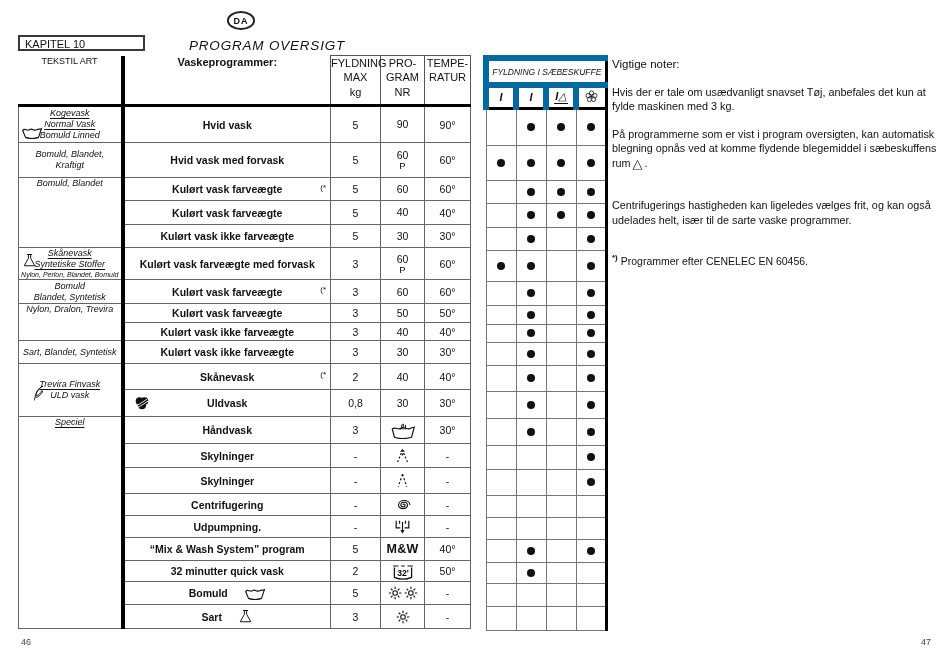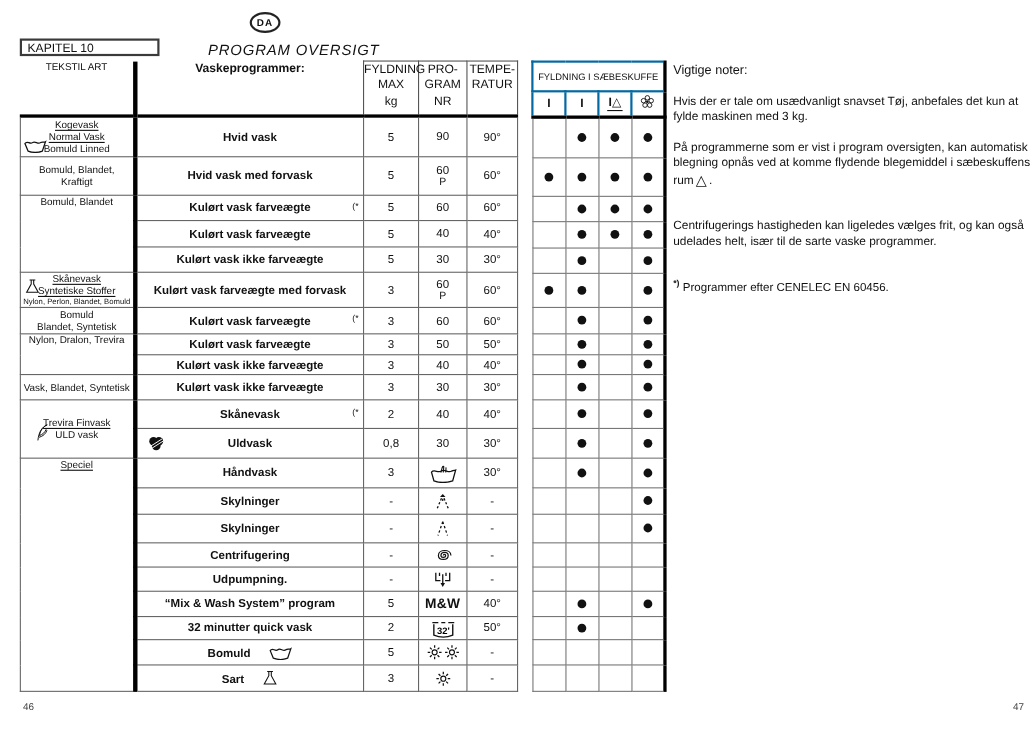--- a/index.html
+++ b/index.html
@@ -19,21 +19,21 @@
   #program-table th,#program-table td{padding:0;box-sizing:border-box;}
   #program-table thead tr{height:50px;}
   #program-table thead th{border-bottom:3px solid #000;vertical-align:top;}
   th.h-tekstil{font-weight:normal;font-size:9px;padding-top:8px;}
   th.h-prog{font-weight:bold;font-size:11px;padding-top:8px;}
   th.h-box{border:1px solid #555;border-bottom:3px solid #000;font-weight:normal;font-size:11px;
            line-height:1.3;white-space:pre-line;vertical-align:middle;}
   .vthick{border-right:4px solid #000 !important;}
   #program-table tbody td{border:1px solid #666;}
   tr.sec-end td{border-bottom:3px solid #000;}
-  td.tk{font-size:9px;text-align:center;vertical-align:middle;position:relative;line-height:1.25;}
+  td.tk{font-size:9px;text-align:center;vertical-align:middle;position:relative;line-height:1.25;font-style:italic;}
   td.tk.tk-top{vertical-align:top;padding-top:7px;}
   td.tk.tk-pad{padding-top:20px;}
   .tk-line.u{text-decoration:underline;text-underline-offset:2px;}
   .tk-line.sm{font-size:7px;white-space:nowrap;}
   .tk-icon{position:absolute;line-height:0;}
   .tk-icon.wash-tub-icon{left:2px;top:19px;}
   .tk-icon.flask-icon{left:3px;top:5px;}
   .tk-icon.feather-icon{left:13px;top:21px;}
   td.prog-cell{position:relative;text-align:center;font-weight:bold;font-size:10.5px;}
   .star{position:absolute;right:4px;top:22%;font-size:8px;font-weight:normal;}
@@ -41,21 +41,21 @@
   .icon-after{margin-left:16px;vertical-align:-3px;display:inline-block;line-height:0;}
   td.num{text-align:center;font-size:10.5px;font-weight:normal;}
   .nr-sub{display:block;font-size:9.5px;line-height:1.05;}
   .nr-main{display:block;line-height:1.15;}
   .mw{font-weight:bold;font-size:12.5px;letter-spacing:0.3px;}
   td.icon-cell{text-align:center;line-height:0;}
 
   
   #dots-table{position:absolute;left:483px;top:55px;width:122px;border-collapse:collapse;table-layout:fixed;}
   #dots-table th,#dots-table td{padding:0;box-sizing:border-box;}
-  #dots-table th{border:2px solid #0369a1;font-weight:normal;}
+  #dots-table th{border:6px solid #0369a1;font-weight:normal;font-style:italic;}
   #dots-table th:last-child,#dots-table td:last-child{border-right:3px solid #000;}
   .d-title{height:27px;font-size:8.5px;}
   #dots-symbols th{height:23px;border-bottom:3px solid #000;font-size:11px;font-weight:bold;vertical-align:middle;text-align:center;}
   .bsym{display:inline-block;border-bottom:1.5px solid #111;line-height:1.05;padding:0 1px;}
   .bsym .tri-s{font-weight:normal;font-size:11px;}
   #dots-table tbody td{border:1px solid #777;text-align:center;vertical-align:middle;line-height:0;}
   .dot{display:inline-block;width:8px;height:8px;border-radius:50%;background:#111;}
 
   
   .notes{position:absolute;left:612px;top:57px;width:334px;font-size:10.8px;line-height:1.32;}
@@ -205,21 +205,21 @@
         <tr style="height: 18px;">
           <td class="prog-cell"><span>Kulørt vask ikke farveægte</span></td>
           <td class="num">3</td>
           <td class="num">
             <span class="nr-main">40</span>
           </td>
           <td class="num">40°</td>
         </tr>
         <tr class="sec-end" style="height: 23px;">
           <td rowspan="1" class="tk vthick">
-            <div class="tk-line">Vask, Blandet, Syntetisk</div>
+            <div class="tk-line">Sart, Blandet, Syntetisk</div>
           </td>
           <td class="prog-cell"><span>Kulørt vask ikke farveægte</span></td>
           <td class="num">3</td>
           <td class="num">
             <span class="nr-main">30</span>
           </td>
           <td class="num">30°</td>
         </tr>
         <tr style="height: 26px;">
           <td rowspan="2" class="tk vthick">

